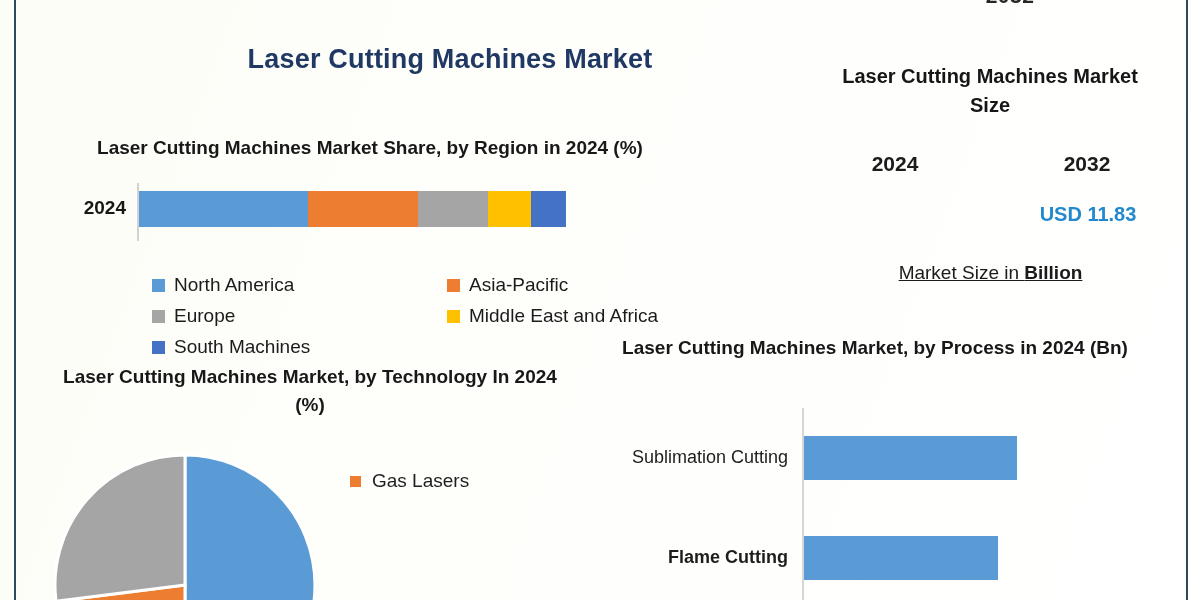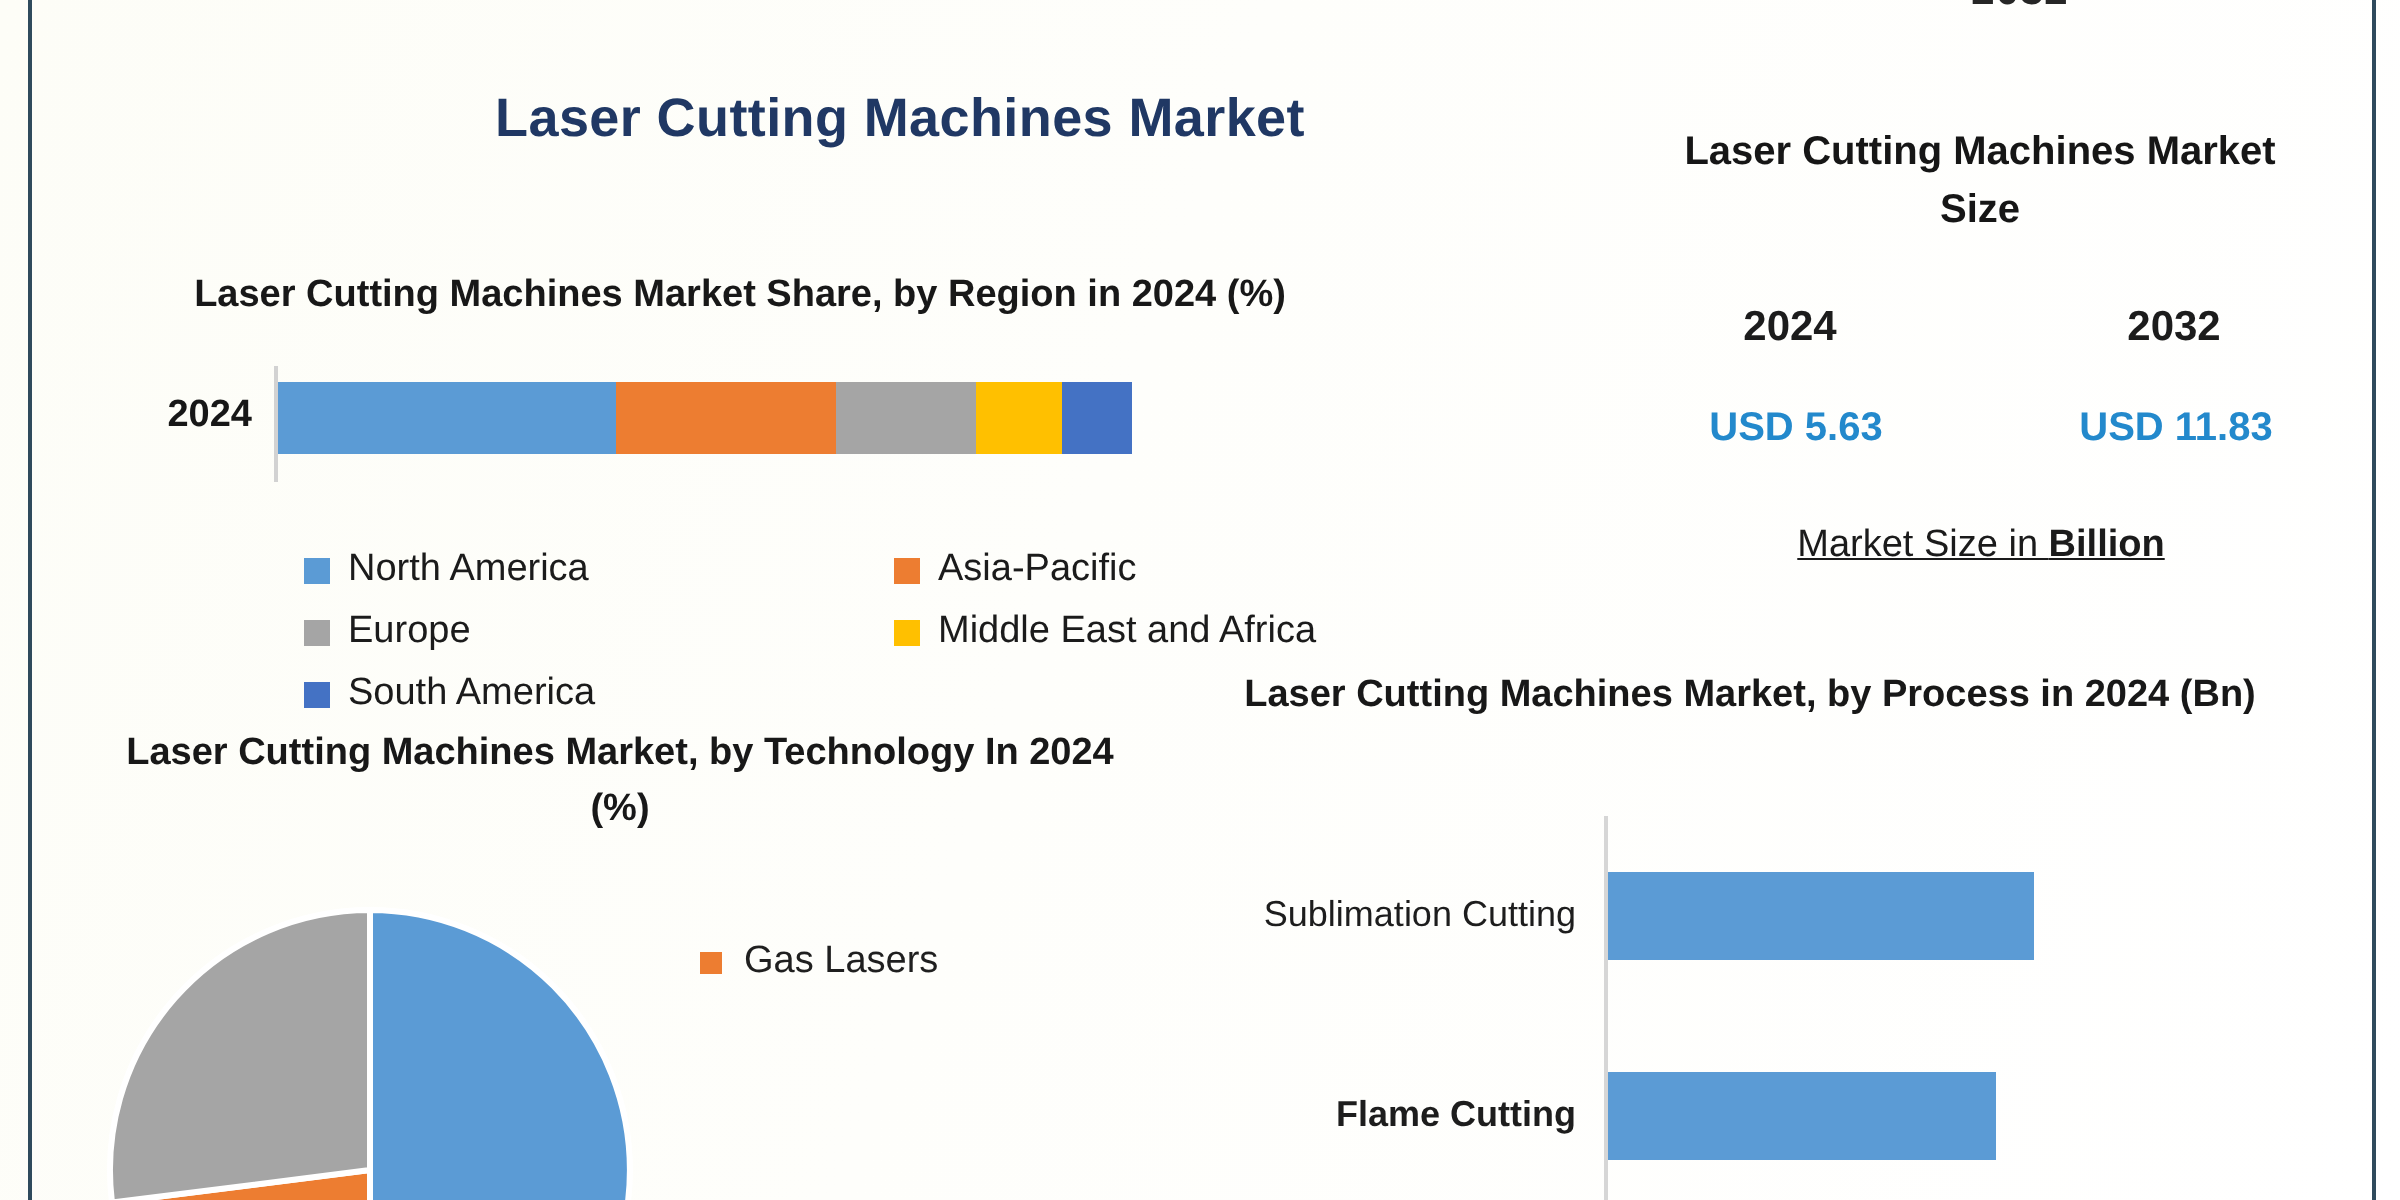--- a/index.html
+++ b/index.html
@@ -306,29 +306,28 @@
         <span class="ltxt">Europe</span>
       </div>
       <div class="litem">
         <span class="sw" style="background: rgb(255, 192, 0);"></span>
         <span class="ltxt">Middle East and Africa</span>
       </div>
     </div>
     <div class="lrow">
       <div class="litem c1">
         <span class="sw" style="background: rgb(68, 114, 196);"></span>
-        <span class="ltxt">South America</span>
+        <span class="ltxt">South Machines</span>
       </div>
     </div>
   </div>
 
   <div class="ms-title">Laser Cutting Machines Market Size</div>
   <div class="ms-year y1">2024</div>
   <div class="ms-year y2">2032</div>
-  <div class="ms-val v1" style="color: rgb(35, 137, 204);">USD 5.63</div>
   <div class="ms-val v2" style="color: rgb(35, 137, 204);">USD 11.83</div>
   <div class="ms-unit"><span>Market Size in </span><b>Billion</b></div>
 
   <div class="sec-title tech">Laser Cutting Machines Market, by Technology In 2024 (%)</div>
 
   <div class="pie-wrap">
     <svg id="pie-svg" width="275" height="150" viewBox="0 0 275 150">
         <path d="M 135 135 L 135 5 A 130 130 0 0 1 135 265 Z" fill="#5B9BD5" stroke="#ffffff" stroke-width="3"></path>
         <path d="M 135 135 L 135 265 A 130 130 0 0 1 6.025088829117891 151.29332036335958 Z" fill="#ED7D31" stroke="#ffffff" stroke-width="3"></path>
         <path d="M 135 135 L 6.025088829117891 151.29332036335958 A 130 130 0 0 1 134.99999999999997 5 Z" fill="#A5A5A5" stroke="#ffffff" stroke-width="3"></path>

